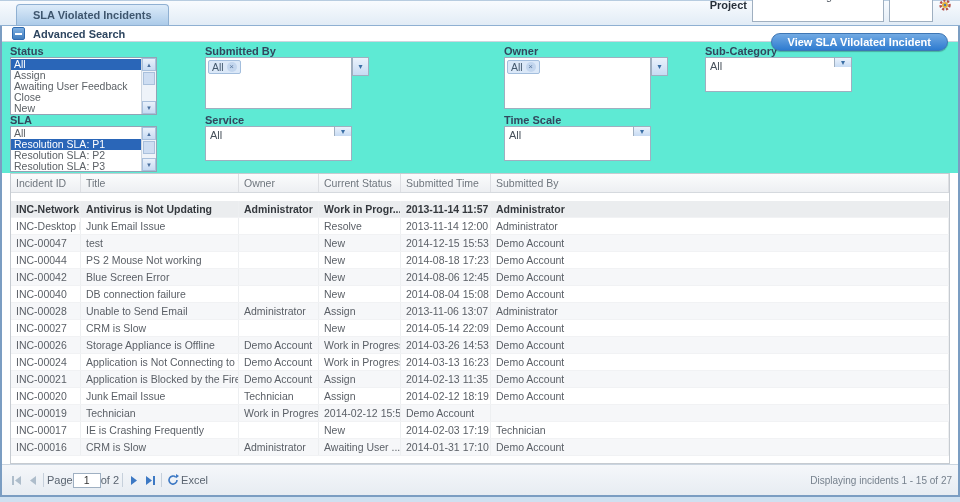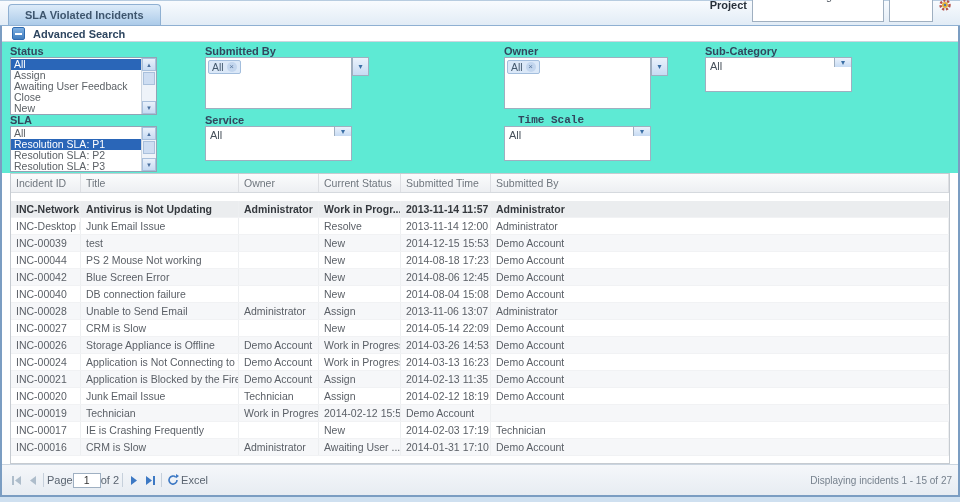--- a/index.html
+++ b/index.html
@@ -5,21 +5,21 @@
   * { margin:0; padding:0; box-sizing:border-box; }
   html,body { width:960px; height:502px; overflow:hidden; }
   body { font-family:"Liberation Sans", sans-serif; font-size:11px; background:#fff; }
   .page { width:960px; height:502px; display:flex; flex-direction:column; }
 
   
   .tabstrip { height:26px; background:linear-gradient(#f8fbfe,#e2ecf6); border-top:1px solid #b7cce0;
               border-bottom:1px solid #8fb0d2; display:flex; align-items:flex-end; padding:0 8px; }
   .tab { height:21px; line-height:20px; padding:0 16px; background:linear-gradient(#dcebf9,#accbe9);
          border:1px solid #8fb0d2; border-bottom:none; border-radius:4px 4px 0 0;
-         color:#3e566e; font-weight:bold; }
+         color:#3e566e; font-weight:bold;margin-left:8px; }
   .topright { margin-left:auto; display:flex; align-items:center; gap:5px; margin-bottom:3px; }
   .toplabel { font-weight:bold; color:#27303a; }
 
   
   .combo { display:flex; align-items:flex-start; background:#fff; border:1px solid #9fafc0; height:35px; }
   .combo-val { flex:1; padding:0 4px; line-height:17px; color:#47505a; overflow:hidden; white-space:nowrap; }
   .combo-trig { width:17px; background:linear-gradient(#eaf2fc,#c7dbf3); border-left:1px solid #9fafc0;
                 color:#3a6ea5; display:flex; align-items:center; justify-content:center; font-size:8px; cursor:pointer; }
 
   
@@ -114,20 +114,21 @@
 
   <div class="frame">
 
     <div class="advheader">
       <span class="minusicon">
           <i></i>
         </span>
       <span class="advtitle">Advanced Search</span>
     </div>
 
+    <button class="viewbtn">View SLA Vilolated Incident</button>
 
     <div class="panel">
 
       <span class="flabel" style="left:8px; top:3px;">Status</span>
       <div class="listbox" style="left:8px; top:15px; height:58px;">
         <div class="lb-inner">
             <div class="lb-item sel">All</div>
             <div class="lb-item">Assign</div>
             <div class="lb-item">Awaiting User Feedback</div>
             <div class="lb-item">Close</div>
@@ -182,21 +183,21 @@
           <div class="lb-btn down">▼</div>
         </div>
       </div>
 
       <span class="flabel" style="left:203px; top:72px;">Service</span>
       <div class="combo sel-combo" style="left:203px; top:84px;">
         <span class="combo-val">All</span>
         <span class="combo-trig">▾</span>
       </div>
 
-      <span class="flabel" style="left:516px; top:72px;font-family:Liberation Mono, monospace;">Time Scale</span>
+      <span class="flabel" style="left:502px; top:72px;">Time Scale</span>
       <div class="combo sel-combo" style="left:502px; top:84px;">
         <span class="combo-val">All</span>
         <span class="combo-trig">▾</span>
       </div>
 
     </div>
 
     <div class="gridwrap">
       <div class="ghead gcols">
           <div class="hcell">Incident ID</div>
@@ -217,21 +218,21 @@
           </div>
           <div class="trow gcols">
             <div class="tcell">INC-Desktop Manag...</div>
             <div class="tcell">Junk Email Issue</div>
             <div class="tcell"></div>
             <div class="tcell">Resolve</div>
             <div class="tcell">2013-11-14 12:00</div>
             <div class="tcell">Administrator</div>
           </div>
           <div class="trow gcols even">
-            <div class="tcell">INC-00039</div>
+            <div class="tcell">INC-00047</div>
             <div class="tcell">test</div>
             <div class="tcell"></div>
             <div class="tcell">New</div>
             <div class="tcell">2014-12-15 15:53</div>
             <div class="tcell">Demo Account</div>
           </div>
           <div class="trow gcols">
             <div class="tcell">INC-00044</div>
             <div class="tcell">PS 2 Mouse Not working</div>
             <div class="tcell"></div>

